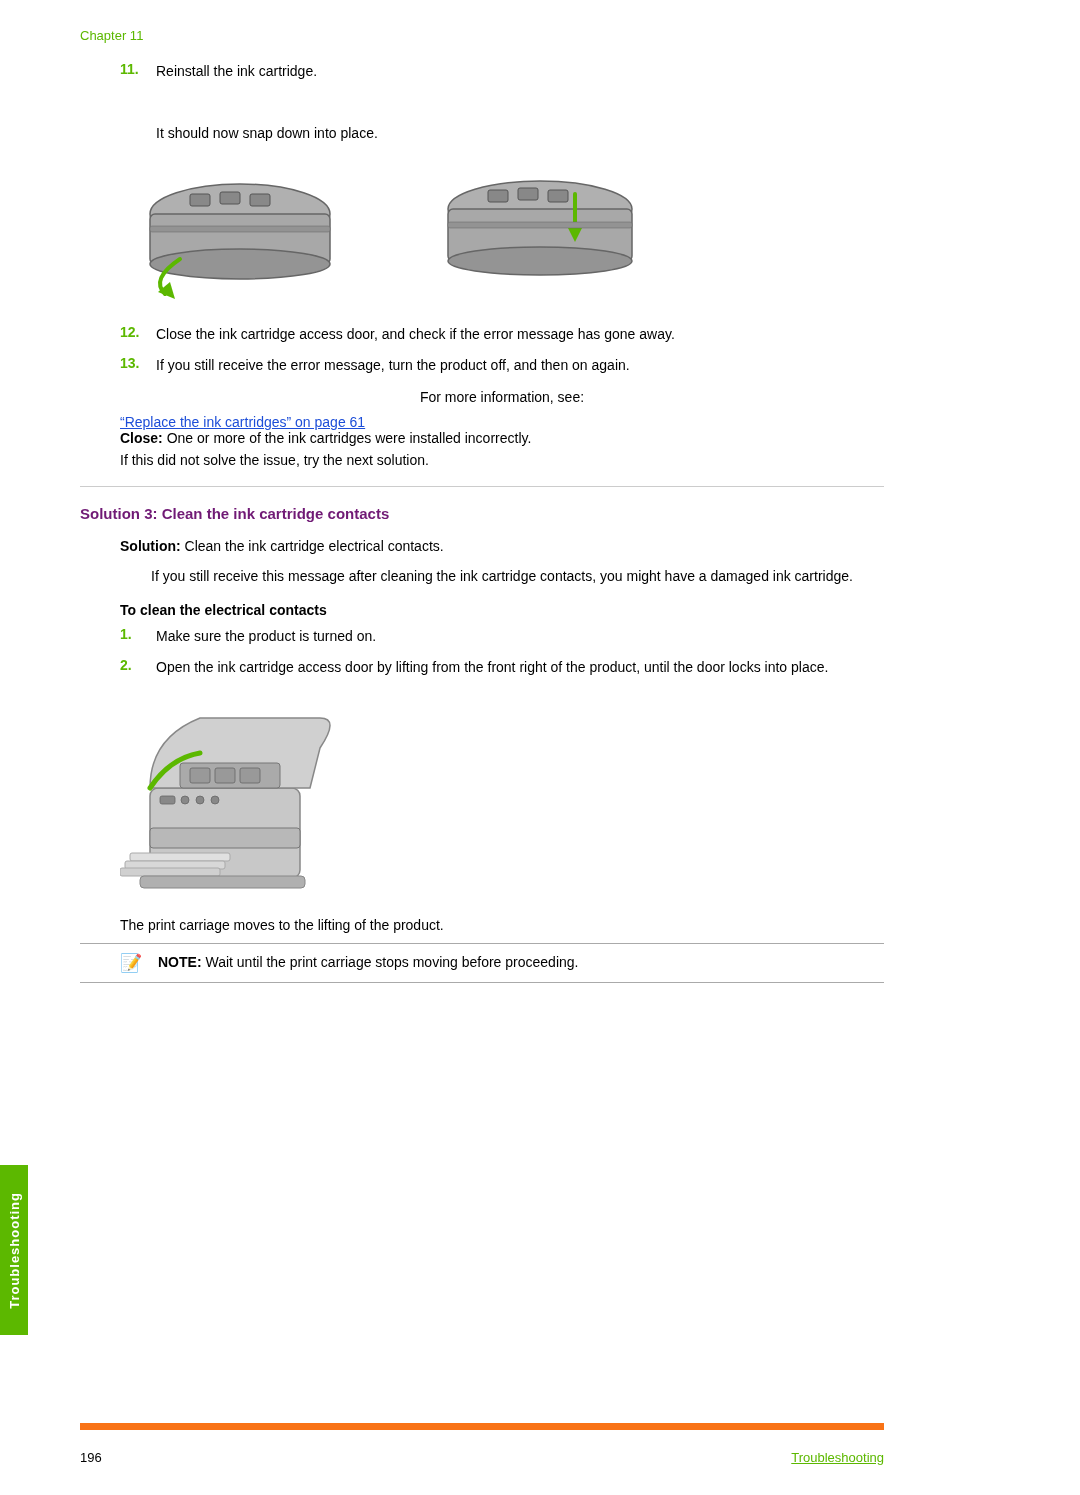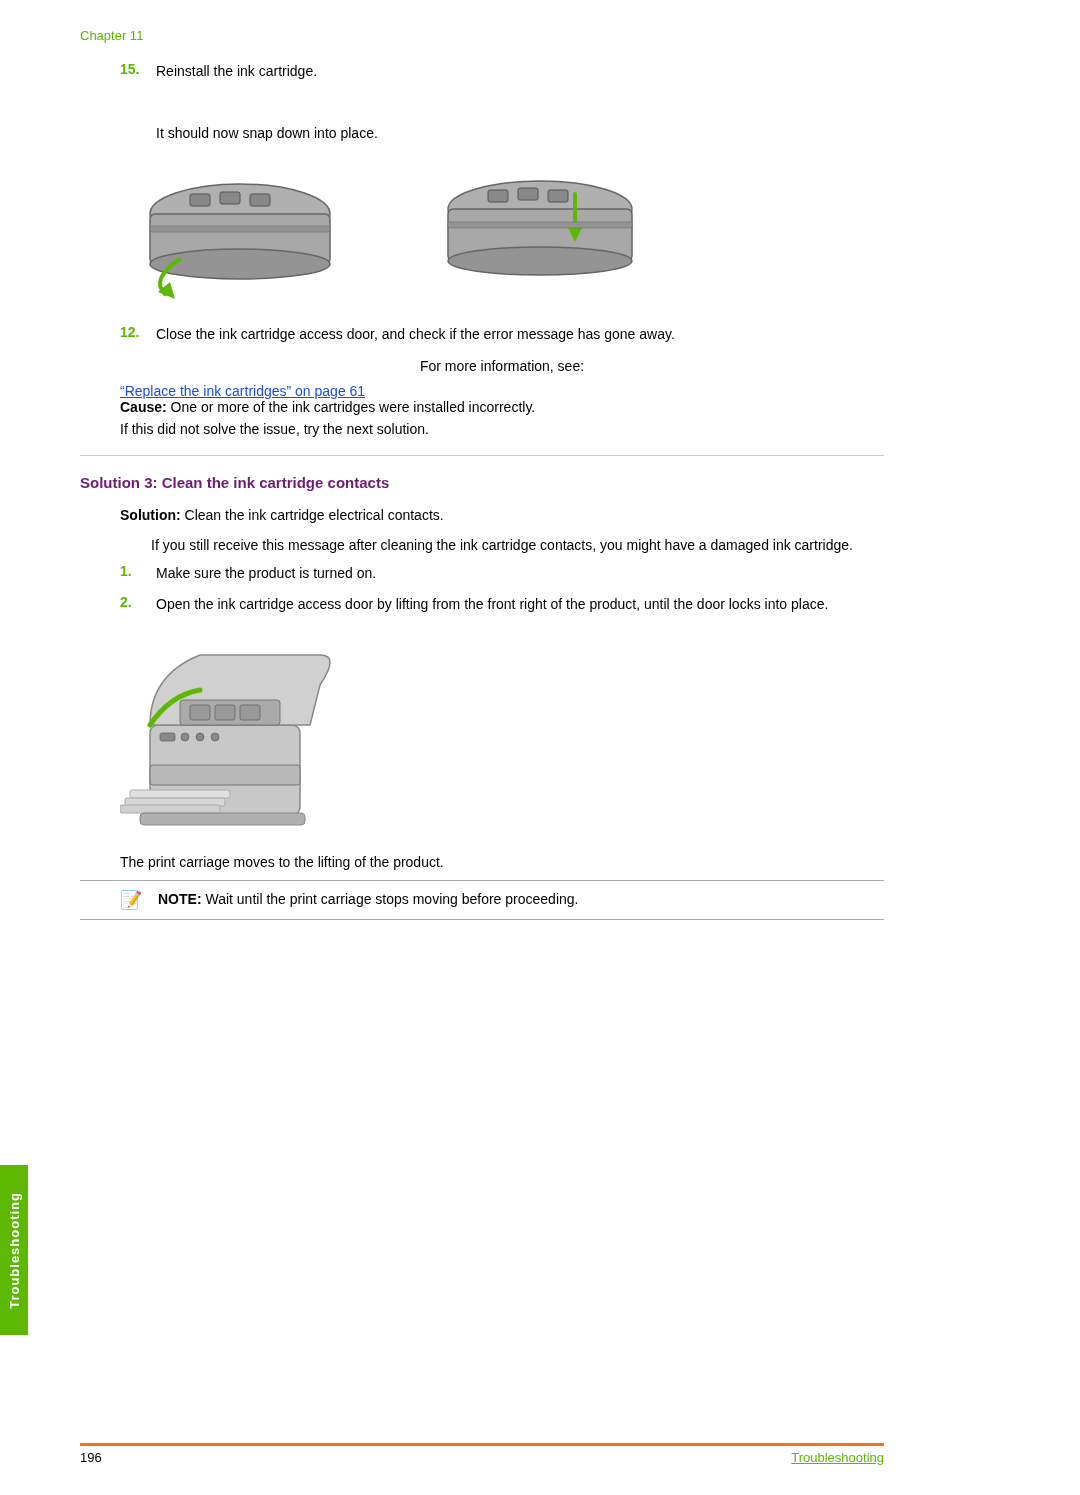--- a/index.html
+++ b/index.html
@@ -195,22 +195,22 @@
 
     
     .page-footer {
       position: absolute;
       bottom: 30px;
       left: 80px;
       right: 80px;
       display: flex;
       justify-content: space-between;
       align-items: center;
-      border-top: 3px solid #f97316;
-      padding-top: 4px;
+      border-top: 7px solid #f97316;
+      padding-top: 20px;
     }
 
     .page-number {
       font-size: 13px;
       color: #000;
     }
 
     .footer-link {
       color: #5cb800;
       font-size: 13px;
@@ -230,21 +230,21 @@
   </style>
 </head>
 <body>
 
 <div class="page-container">
 
   <div class="chapter-header">Chapter 11</div>
 
   <div class="step-block">
     <div class="step-line">
-      <span class="step-num">15.</span>
+      <span class="step-num">11.</span>
       <span class="step-text">Reinstall the ink cartridge.</span>
     </div>
     <div class="step-subtext">It should now snap down into place.</div>
   </div>
 
   <div class="images-row">
 
     <svg class="cartridge-svg" viewBox="0 0 240 140">
 
       <ellipse cx="120" cy="50" rx="90" ry="30" fill="#b0b0b0" stroke="#666" stroke-width="1.5"></ellipse>
@@ -278,41 +278,48 @@
     </svg>
   </div>
 
   <div class="step-block">
     <div class="step-line">
       <span class="step-num">12.</span>
       <span class="step-text">Close the ink cartridge access door, and check if the error message has gone away.</span>
     </div>
   </div>
 
+  <div class="step-block">
+    <div class="step-line">
+      <span class="step-num">13.</span>
+      <span class="step-text">If you still receive the error message, turn the product off, and then on again.</span>
+    </div>
+  </div>
 
   <div class="info-text">For more information, see:</div>
   <a class="link-text" href="#">“Replace the ink cartridges” on page 61</a>
 
   <div class="cause-text">
-    <span class="cause-label bold-label">Cause:</span><span>  One or more of the ink cartridges were installed incorrectly.</span>
+    <span class="cause-label bold-label">Close:</span><span>  One or more of the ink cartridges were installed incorrectly.</span>
   </div>
 
   <div class="not-solve-text">If this did not solve the issue, try the next solution.</div>
 
   <hr class="divider">
 
   <div class="solution-block">
     <div class="solution-heading">Solution 3: Clean the ink cartridge contacts</div>
 
     <div class="solution-label-line">
       <span class="bold-label">Solution:</span><span>  Clean the ink cartridge electrical contacts.</span>
     </div>
 
     <div class="info-text">If you still receive this message after cleaning the ink cartridge contacts, you might have a damaged ink cartridge.</div>
 
+    <div class="sub-heading">To clean the electrical contacts</div>
 
     <div class="step-block">
       <div class="step-line">
         <span class="step-num">1.</span>
         <span class="step-text">Make sure the product is turned on.</span>
       </div>
     </div>
 
     <div class="step-block">
       <div class="step-line">

